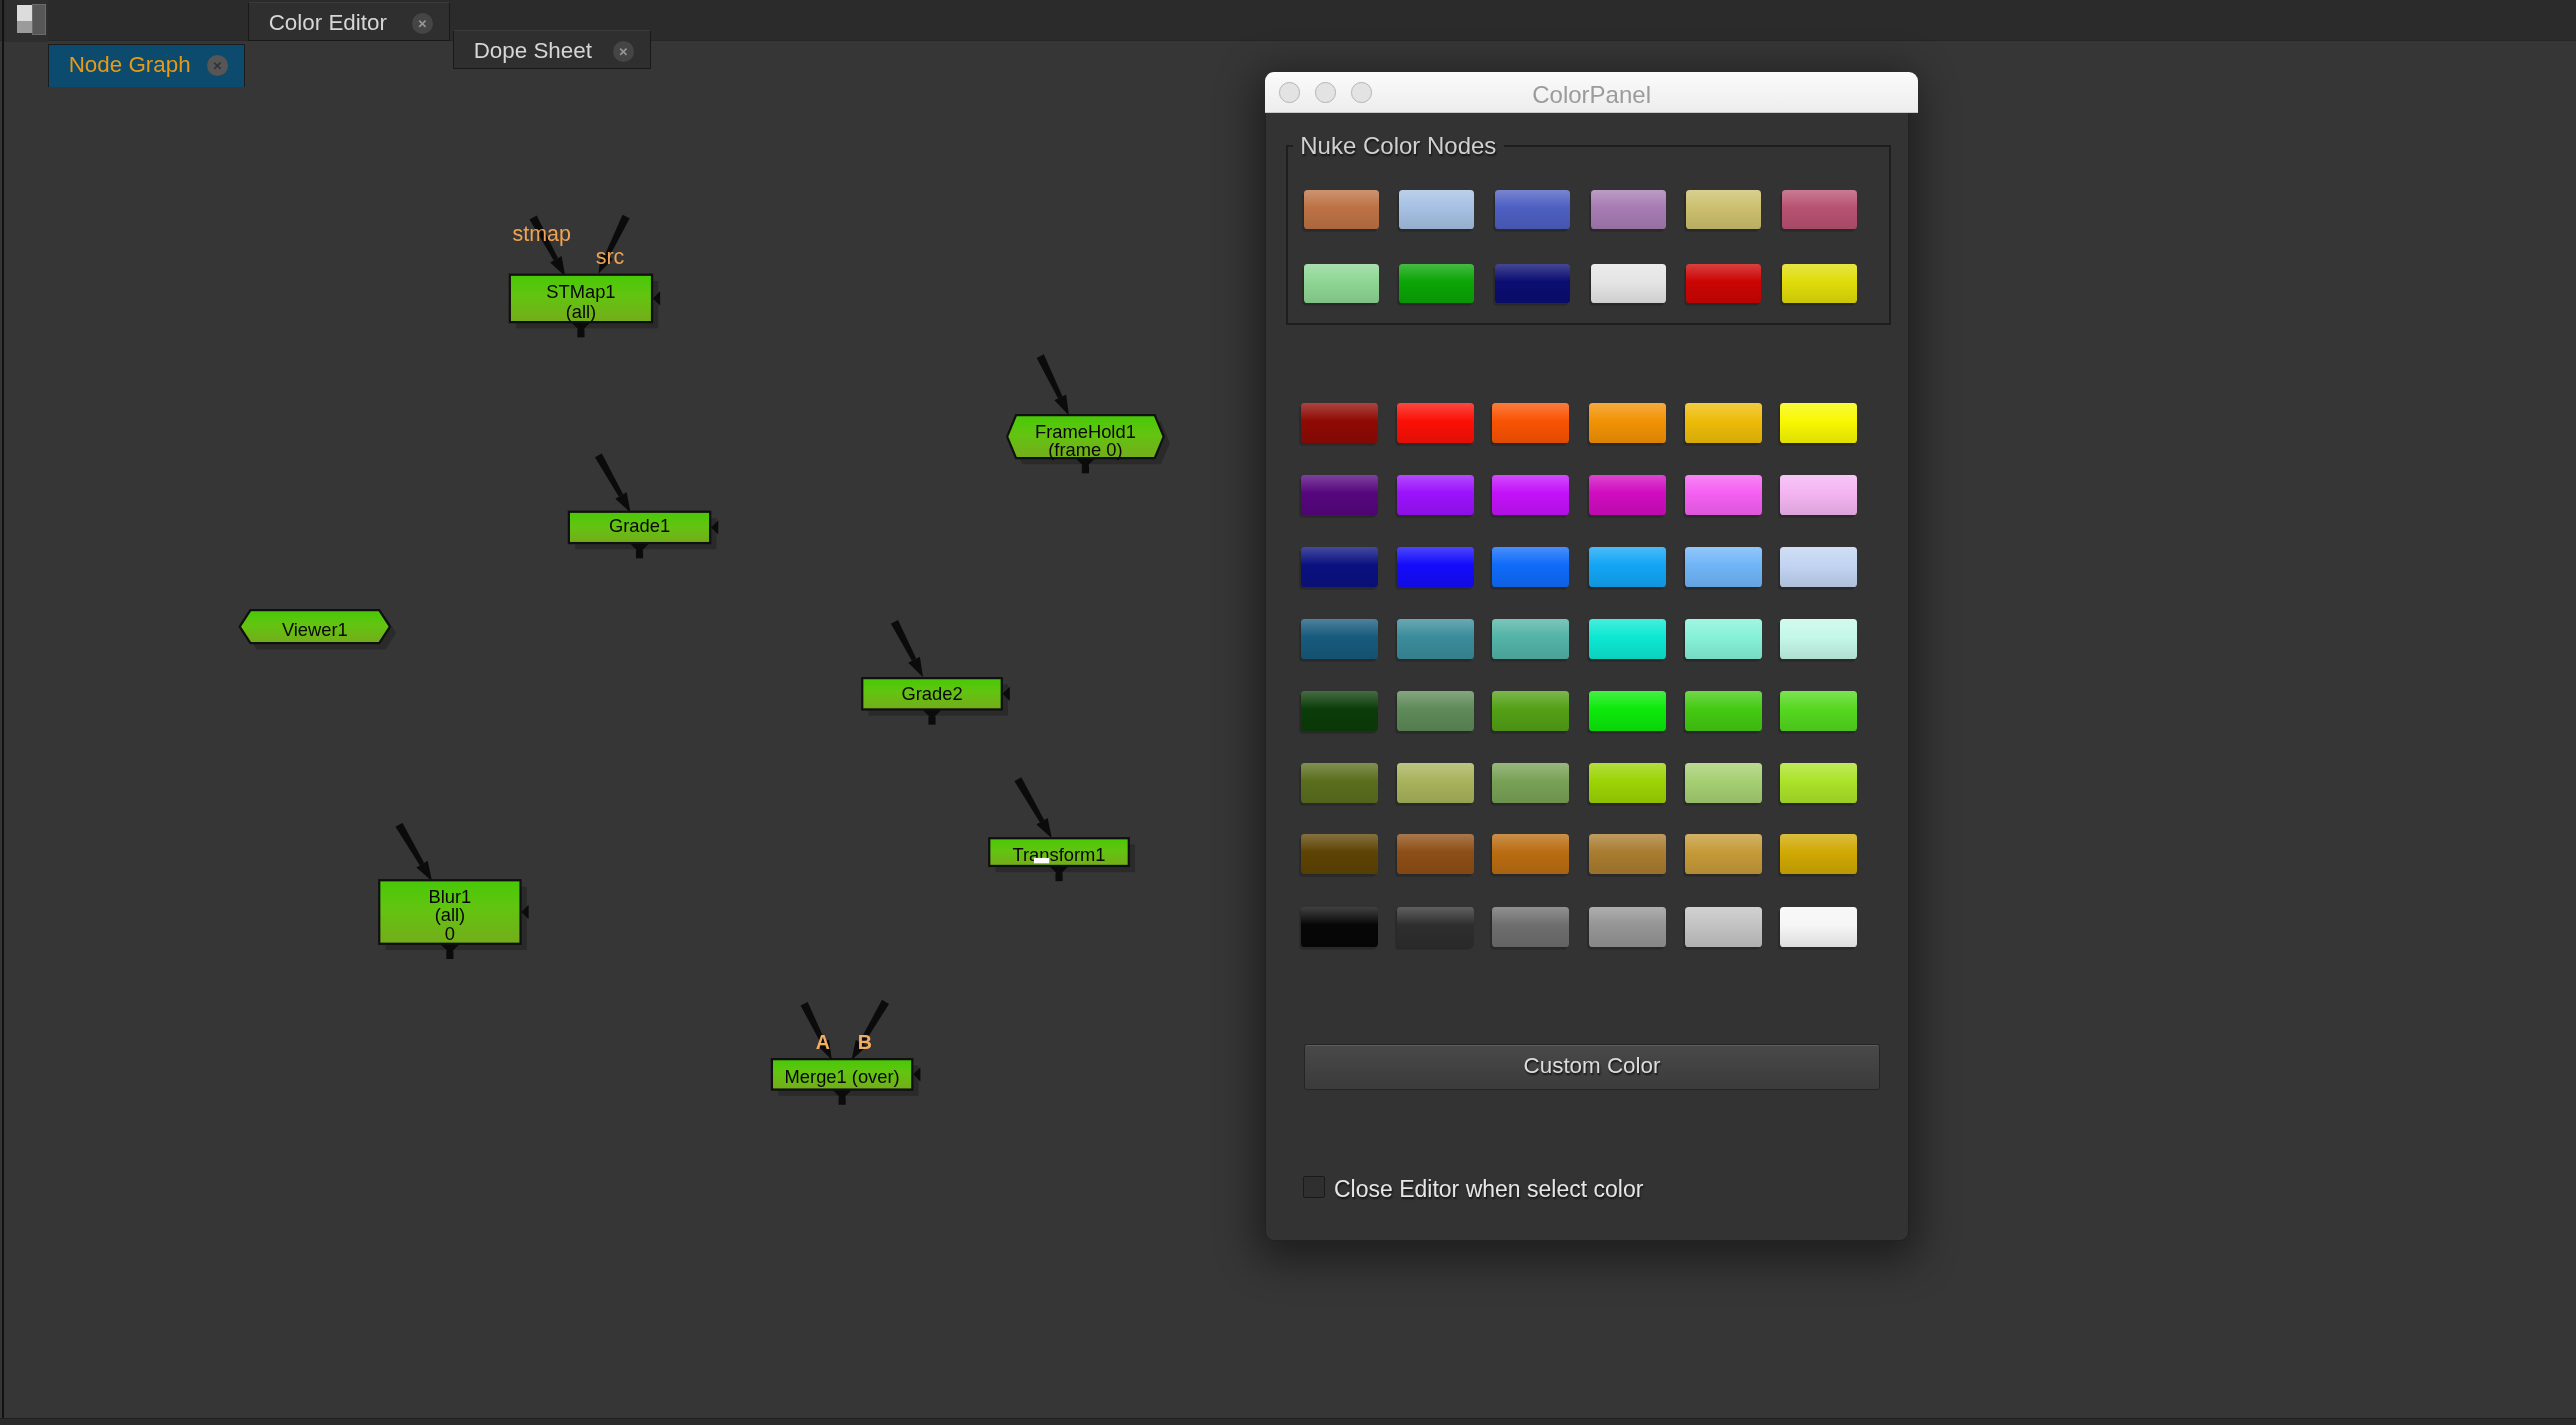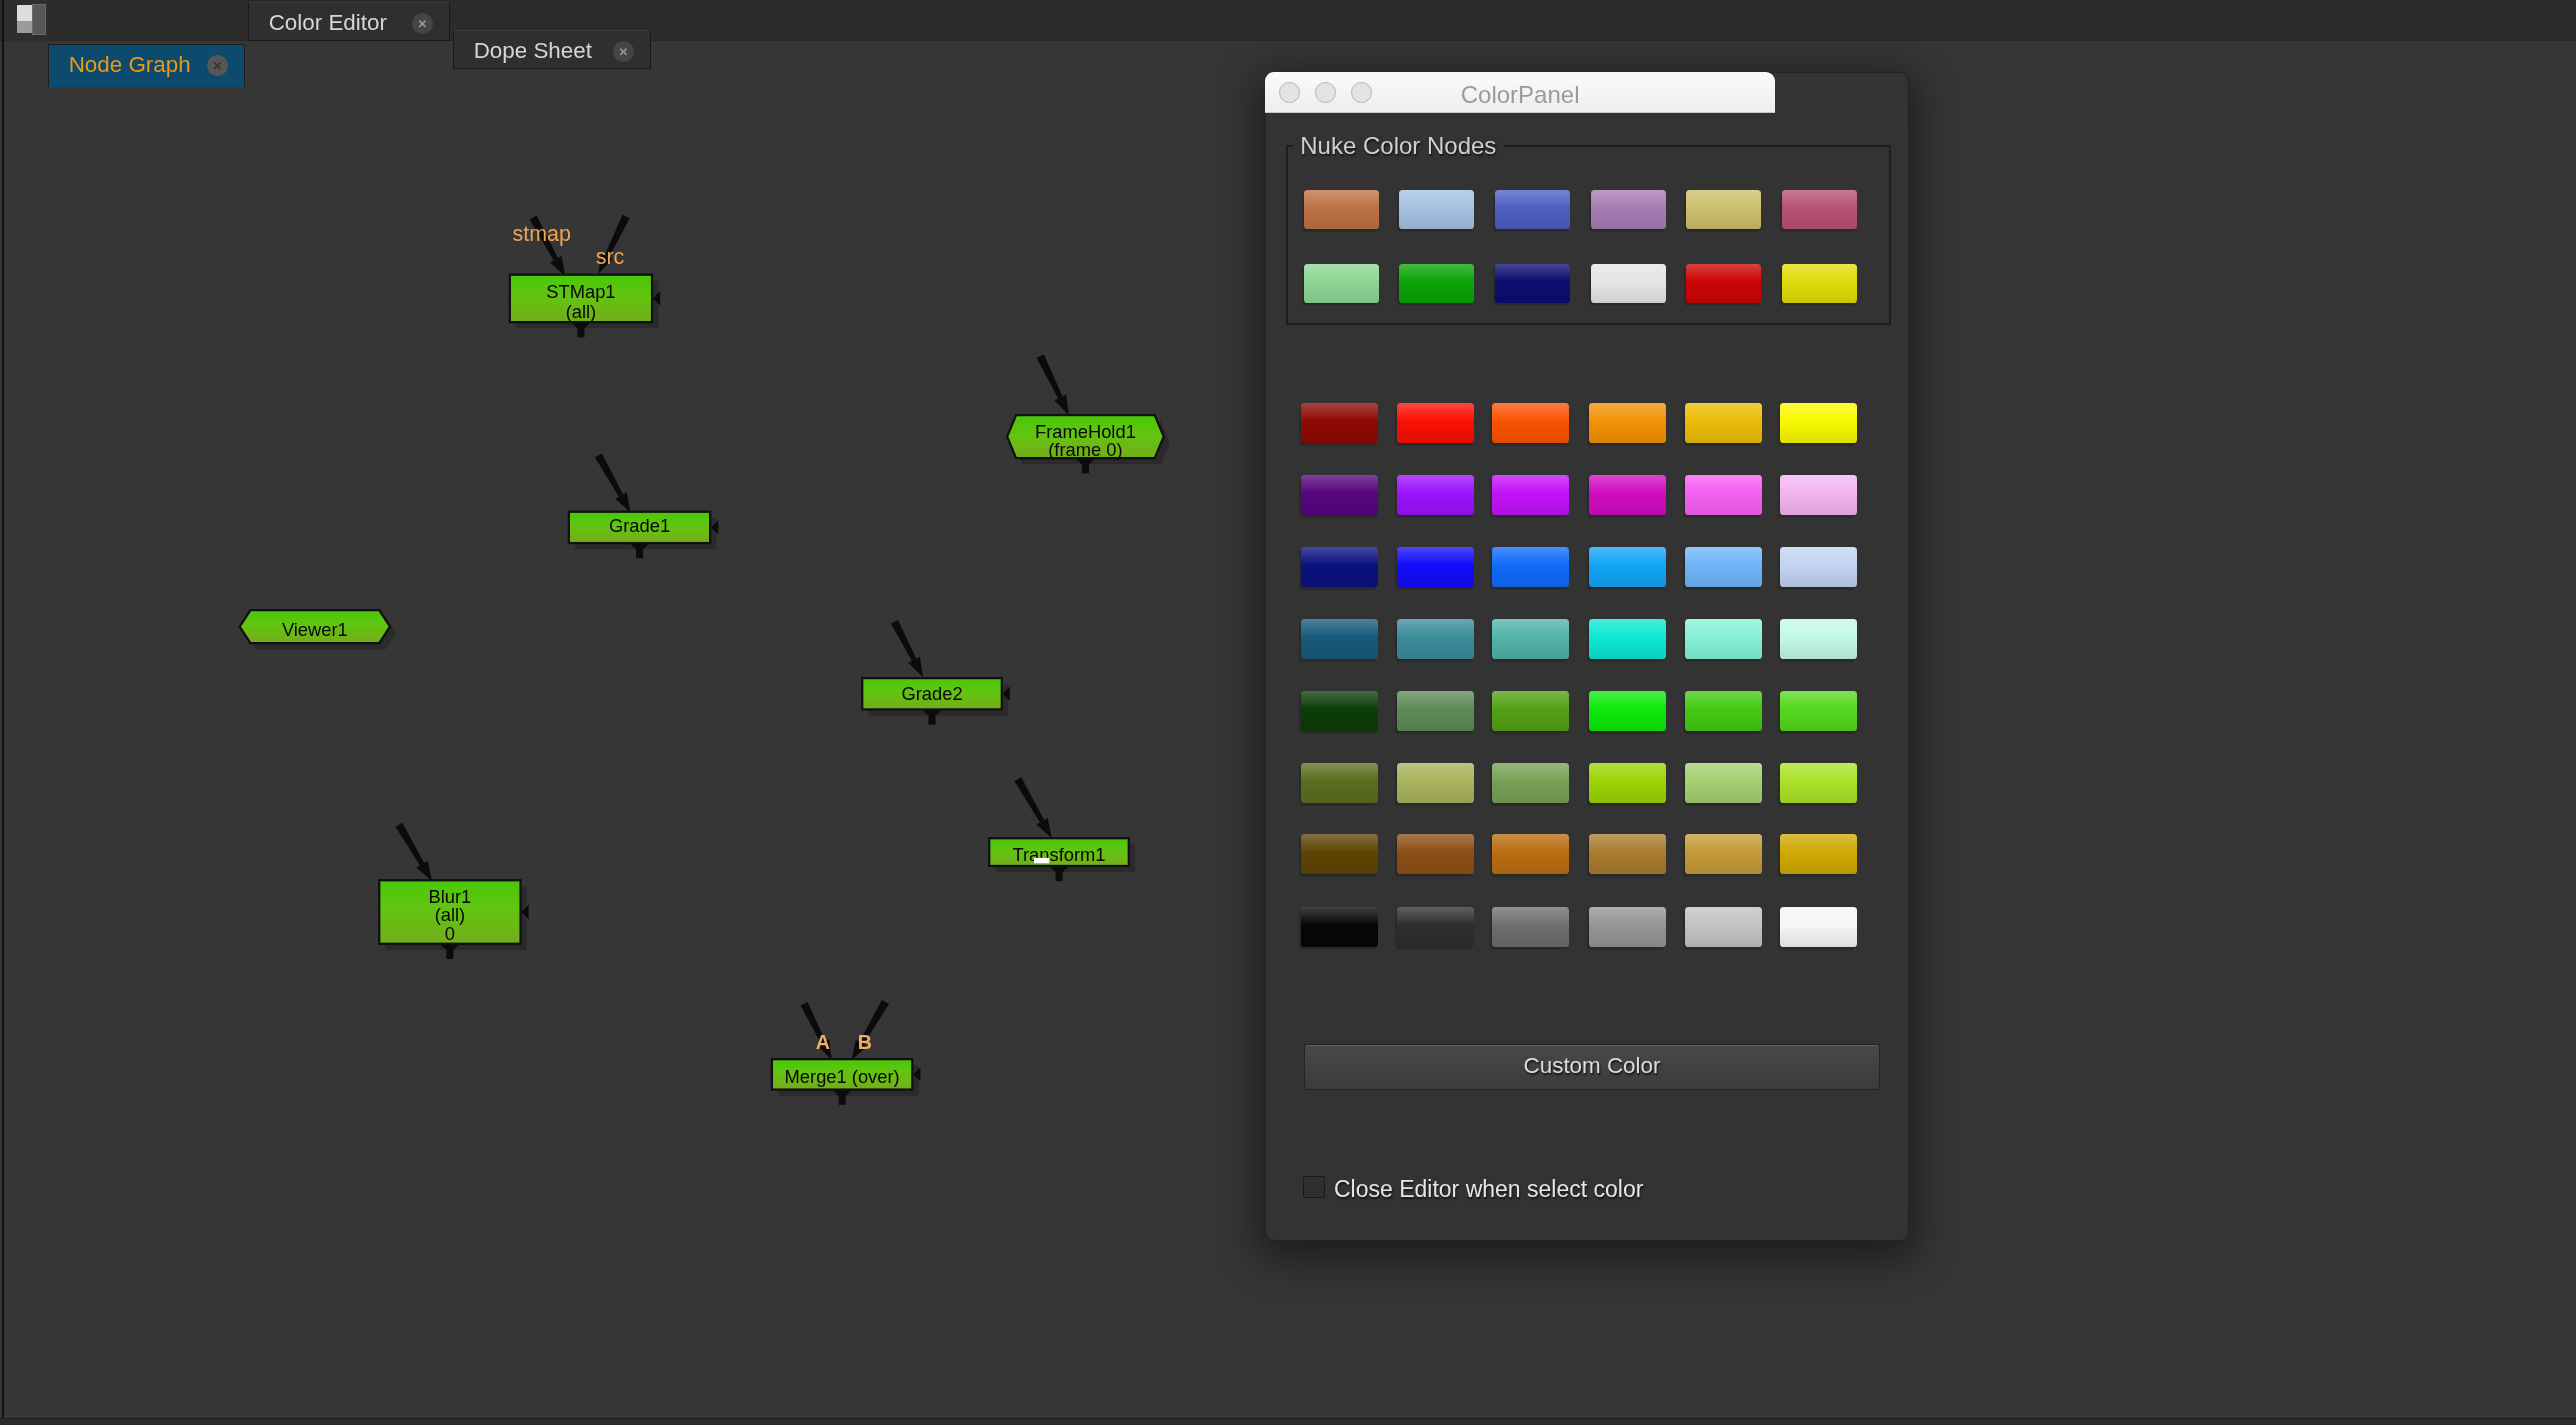--- a/index.html
+++ b/index.html
@@ -19,21 +19,21 @@
 .xc{position:absolute;right:16px;top:9.8px;width:21.5px;height:21.5px;border-radius:50%;
   background:#454545;color:#969696;font-size:11.6px;font-weight:bold;text-align:center;
   line-height:21.5px;}
 .tab.active .xc{background:#575757;color:#333333;}
 #graph{position:absolute;left:0;top:0;}
 .nt{font-size:20.5px;fill:#060606;text-anchor:middle;font-family:"Liberation Sans",sans-serif;}
 .ol{font-size:24px;fill:#efa454;font-family:"Liberation Sans",sans-serif;}
 .olb{font-size:22px;fill:#f0ae62;font-weight:bold;font-family:"Liberation Sans",sans-serif;}
 #dialog{position:absolute;left:1265px;top:72px;width:644px;height:1169px;background:#333333;
   border-radius:9px;box-shadow:0 10.7px 40px 9px rgba(0,0,0,0.45);border:0.9px solid #222;}
-#titlebar{position:absolute;left:-0.9px;top:-0.9px;width:510px;height:41px;
+#titlebar{position:absolute;left:-0.9px;top:-0.9px;width:653px;height:41px;
   background:linear-gradient(#fbfbfb,#ededed);border-radius:9px 9px 0 0;
   border-bottom:0.9px solid #c9c9c9;}
 #dtitle{position:absolute;left:0;width:100%;text-align:center;line-height:45px;
   font-size:24px;color:#9b9b9b;}
 .tl{position:absolute;top:9.8px;width:20.6px;height:20.6px;border-radius:50%;background:#e3e3e3;
   border:0.9px solid #b4b4b4;}
 .group{position:absolute;border:2.7px solid #1e1e1e;}
 .legend{position:absolute;left:5.4px;top:-15px;background:#333333;padding:0 7.2px;
   font-size:24px;color:#d0d0d0;text-shadow:0.9px 1.8px 1.8px rgba(0,0,0,0.6);}
 .sw{position:absolute;border-radius:3.6px;

